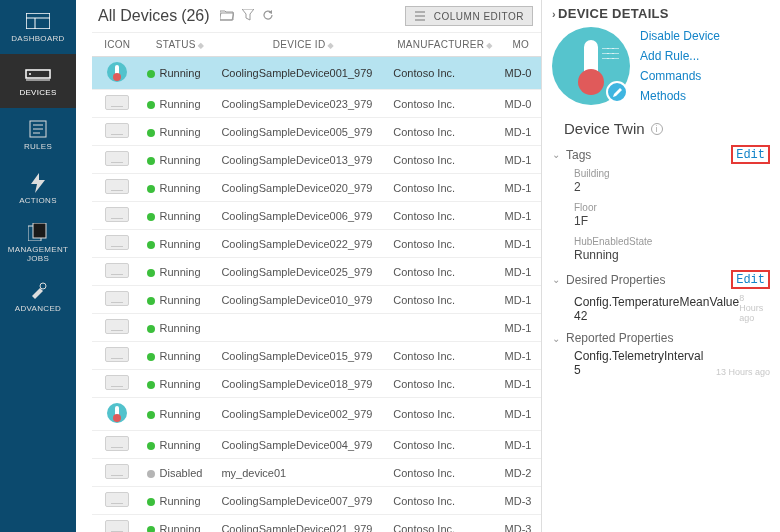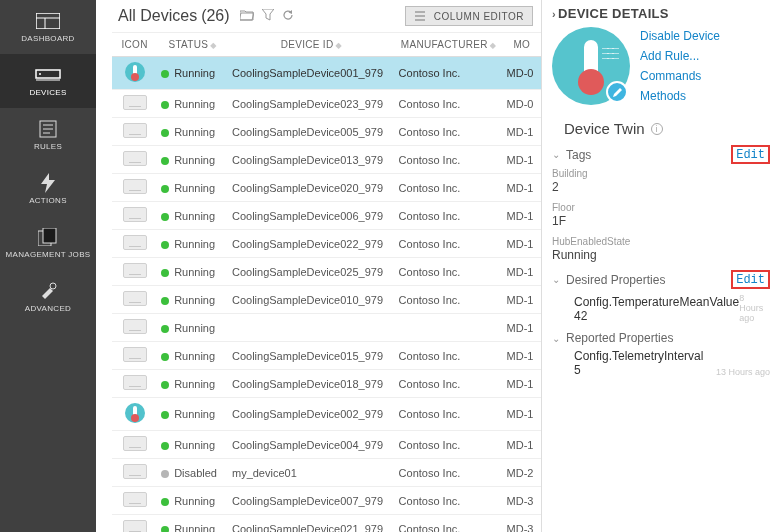--- a/index.html
+++ b/index.html
@@ -1,20 +1,20 @@
 <!DOCTYPE html>
 <html><head>
 <meta charset="utf-8">
 <style>
   * { box-sizing: border-box; margin: 0; padding: 0; }
   html, body { width: 780px; height: 532px; font-family: "Segoe UI", Arial, sans-serif; font-size: 12px; color: #333; overflow: hidden; background:#fff;}
   .app { display: flex; width: 100%; height: 100%; }
 
   
-  .sidebar { width: 96px; background: #404040; color: #fff; display: flex; flex-direction: column; font-size: 9px; }
+  .sidebar { width: 76px; background: #0c4a6e; color: #fff; display: flex; flex-direction: column; font-size: 9px; }
   .sidebar-item { display:flex; flex-direction:column; align-items:center; justify-content:center; height:54px; cursor:pointer; color:#ddd; }
   .sidebar-item.active { background:#2f2f2f; color:#fff; }
   .sidebar-icon { width:26px; height:18px; display:flex; align-items:center; justify-content:center; margin-bottom:4px; }
   .sidebar-label { text-align:center; font-size:8px; letter-spacing:0.3px;}
 
   
   .main { flex:1; display:flex; flex-direction:column; border-right:1px solid #ddd; overflow:hidden;margin-left:16px;}
   .topbar { display:flex; align-items:center; padding:6px 8px 6px 6px; border-bottom:1px solid #eee; gap:6px;}
   .title { font-size:16px; color:#444; margin-right:4px; display:flex; align-items:baseline; gap:4px;}
   .title .count { font-weight:400;}
@@ -59,21 +59,21 @@
 
   .section-title { font-size:15px; color:#444; margin:8px 0 8px 12px; display:flex; align-items:center; gap:6px;}
   .section-title .info { width:12px; height:12px; border:1px solid #aaa; border-radius:50%; font-size:9px; color:#aaa; display:inline-flex; align-items:center; justify-content:center;}
 
   .group-header { display:flex; align-items:center; font-size:12px; color:#666; margin-top:6px; margin-bottom:4px;}
   .group-header .chev { width:14px; color:#999; font-size:10px;}
   .group-header .gh-title { flex:1;}
   .edit-link { color:#1484c8; font-size:12px; cursor:pointer;font-family:Liberation Mono, monospace;}
   .edit-box { border:2px solid #e53935; padding:0px 3px; }
 
-  .prop { margin-bottom:8px;}
+  .prop { margin-left:22px; margin-bottom:8px;}
   .prop .lab { font-size:10px; color:#999; margin-bottom:1px;}
   .prop .val { font-size:12px; color:#444;}
   .prop-row { display:flex; justify-content:space-between; align-items:flex-end; margin-left:22px; margin-bottom:8px;}
   .prop-row .timeago { font-size:9px; color:#c8c8c8;}
 
   
   .table-wrap::-webkit-scrollbar, .details::-webkit-scrollbar { width:6px;}
   .table-wrap::-webkit-scrollbar-thumb, .details::-webkit-scrollbar-thumb { background:#ccc; border-radius:3px;}
 </style>
 </head>

